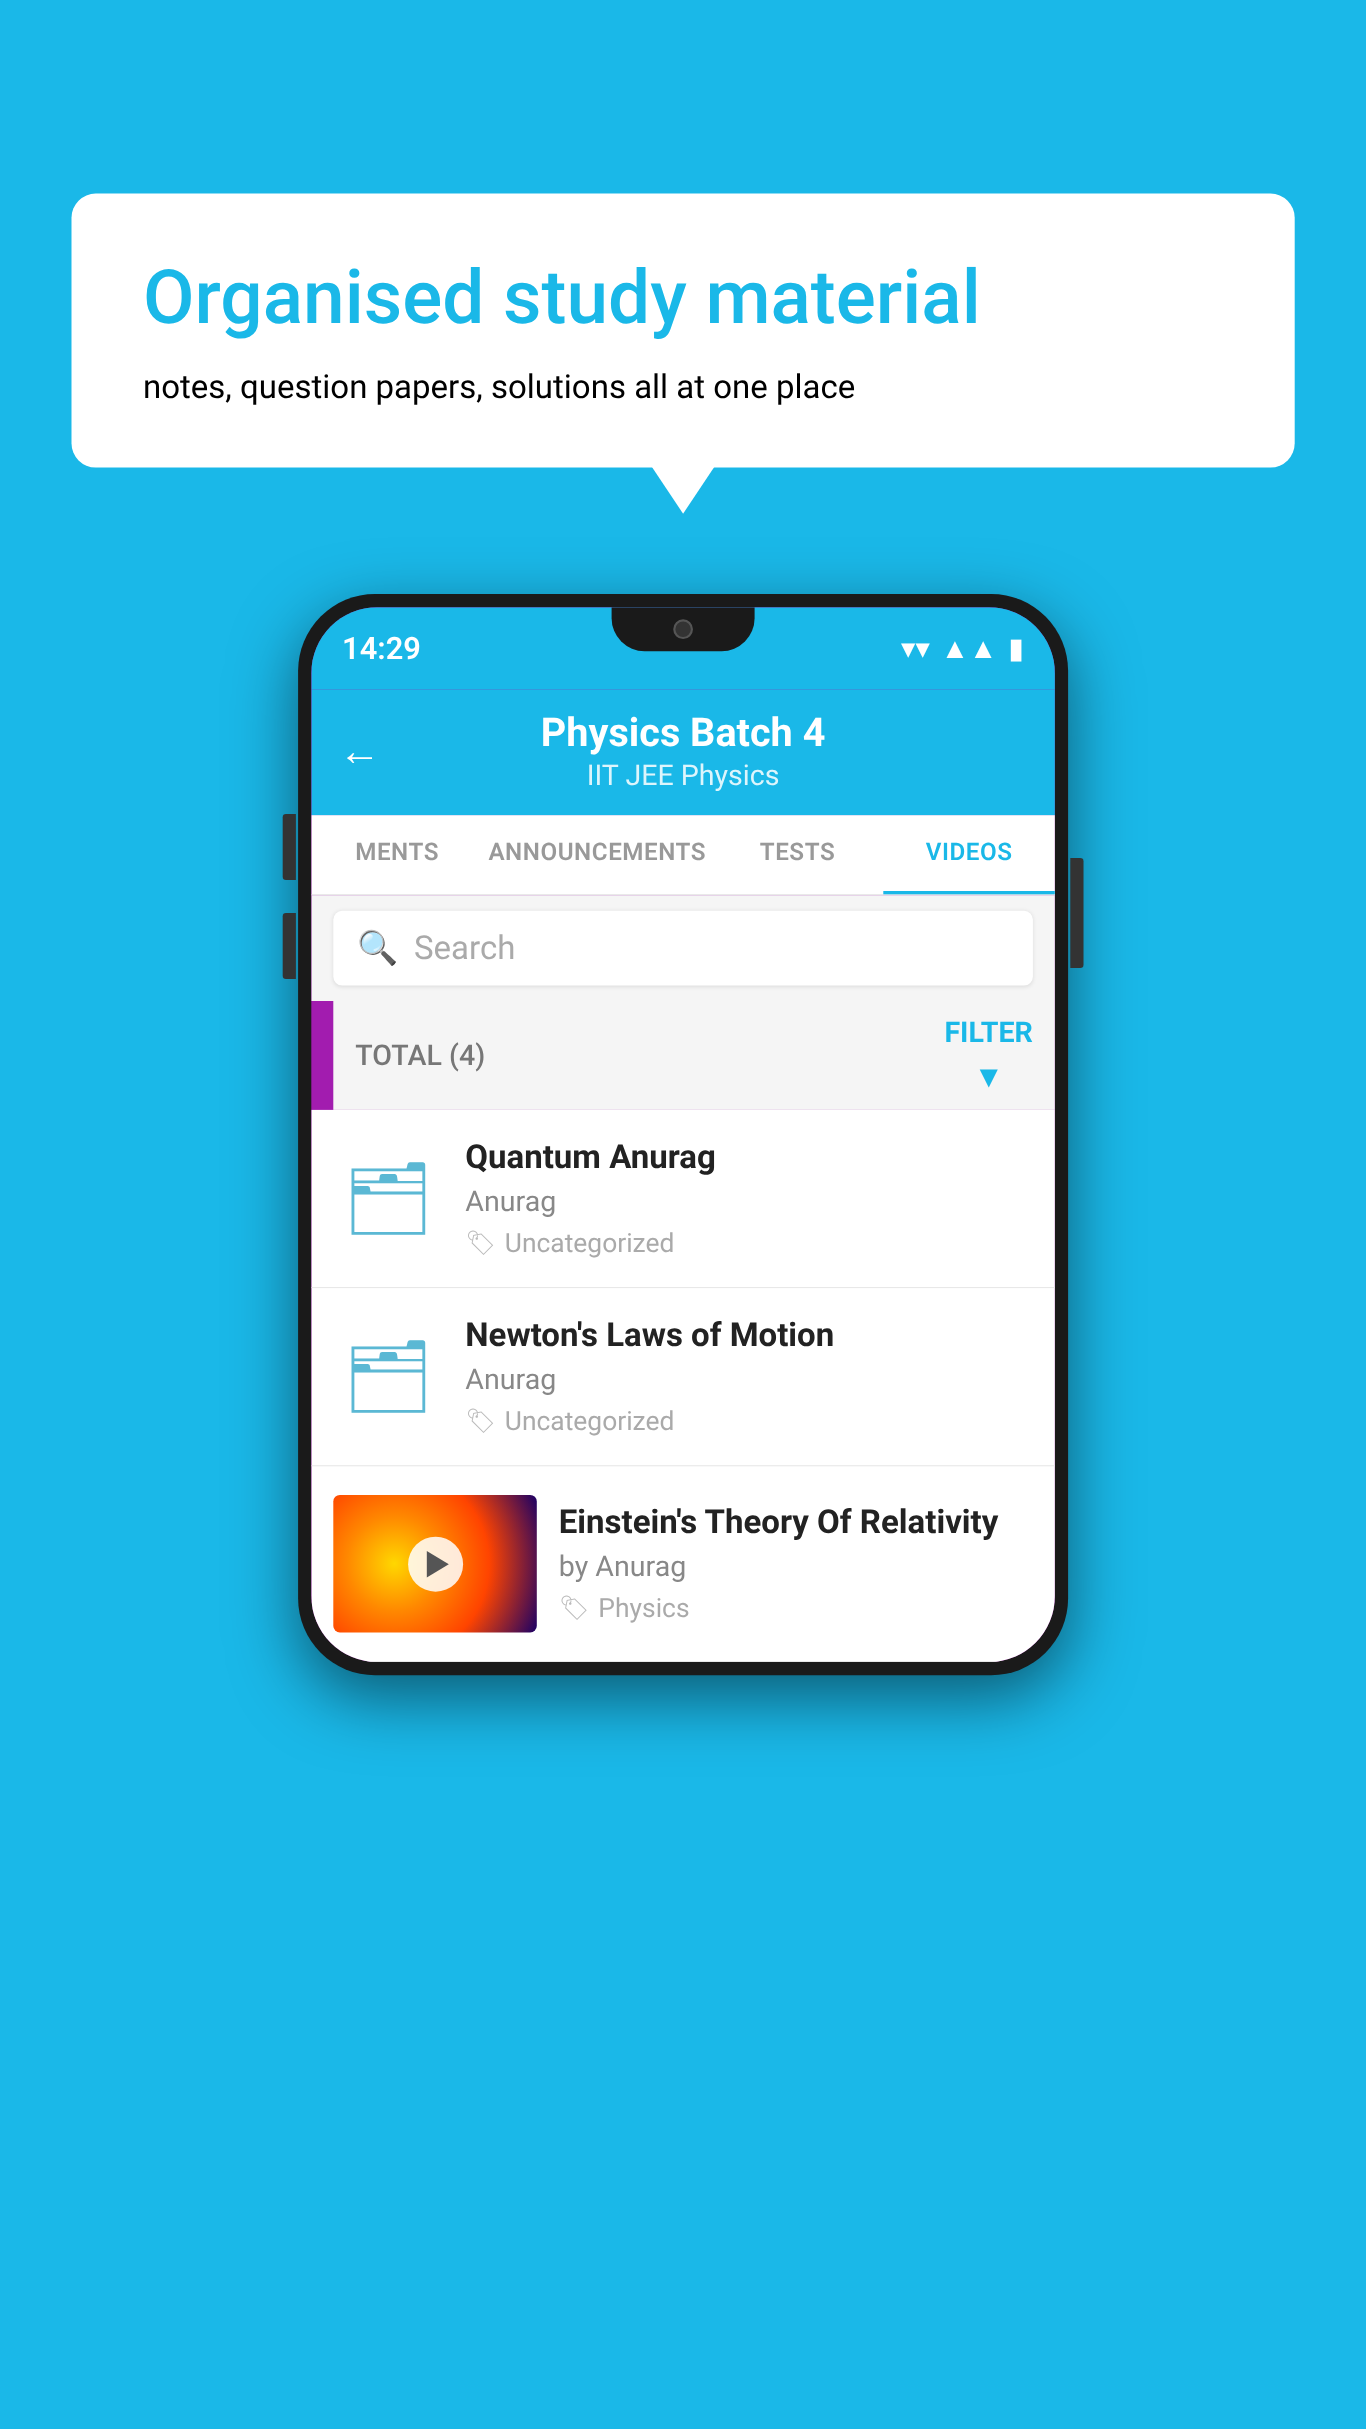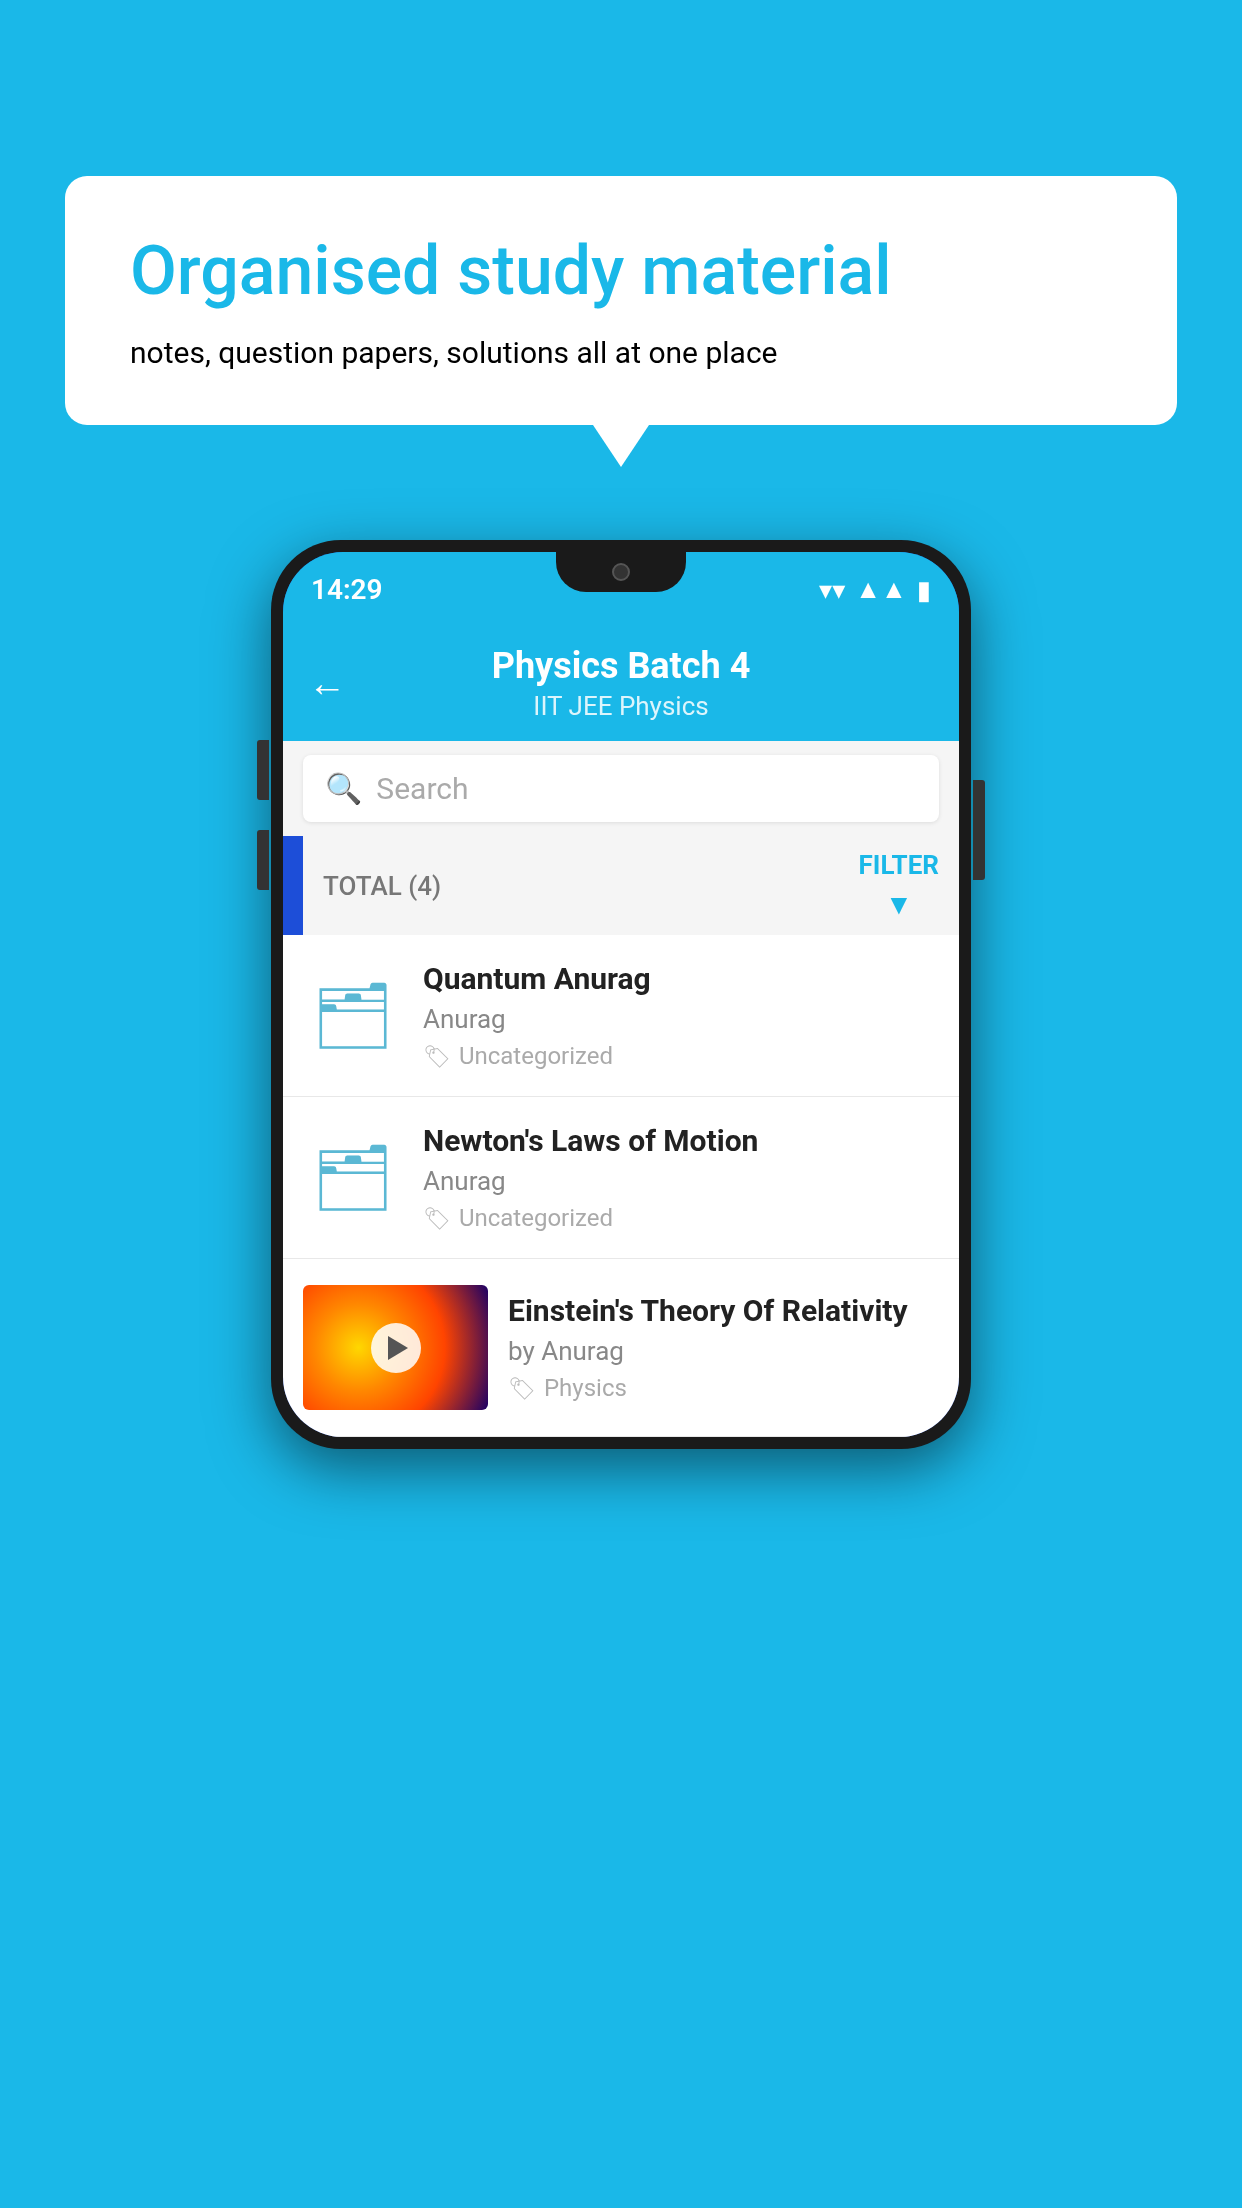--- a/index.html
+++ b/index.html
@@ -67,21 +67,21 @@
 
     .phone-outer {
       background: #1a1a1a;
       border-radius: 70px;
       padding: 12px;
       position: relative;
       box-shadow: 0 20px 60px rgba(0,0,0,0.5);
     }
 
     .phone-inner {
-      background: #1d4ed8;
+      background: #a21caf;
       border-radius: 60px;
       overflow: hidden;
       position: relative;
     }
 
     
     .phone-notch-bar {
       background: #1ab8e8;
       height: 75px;
       display: flex;
@@ -395,20 +395,26 @@
       </div>
 
       <div class="app-bar">
         <div class="app-bar-back">←</div>
         <div class="app-bar-title-group">
           <div class="app-bar-title">Physics Batch 4</div>
           <div class="app-bar-subtitle">IIT JEE   Physics</div>
         </div>
       </div>
 
+      <div class="tabs-bar">
+        <div class="tab-item">MENTS</div>
+        <div class="tab-item">ANNOUNCEMENTS</div>
+        <div class="tab-item">TESTS</div>
+        <div class="tab-item active">VIDEOS</div>
+      </div>
 
       <div class="search-bar-container">
         <div class="search-bar">
           <span class="search-icon-wrap">🔍</span>
           <span class="search-placeholder">Search</span>
         </div>
       </div>
 
       <div class="filter-bar">
         <span class="total-label">TOTAL (4)</span>

